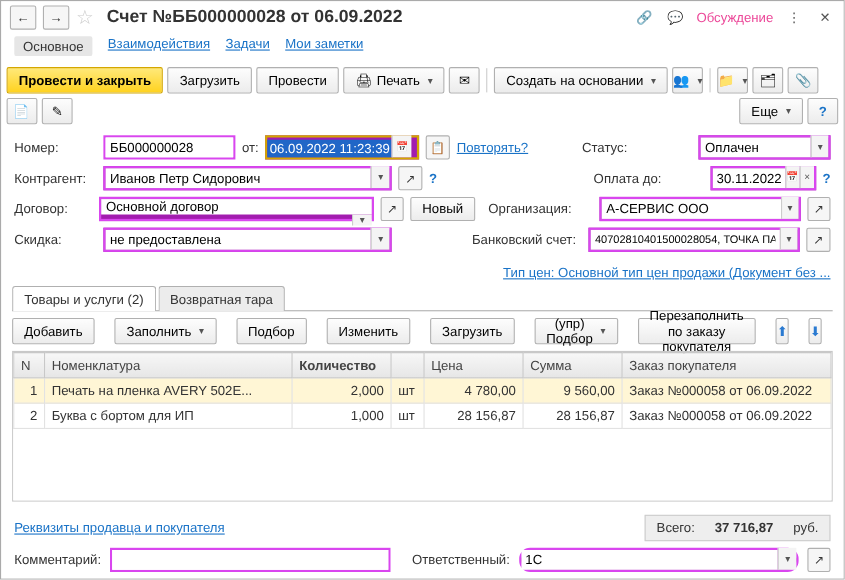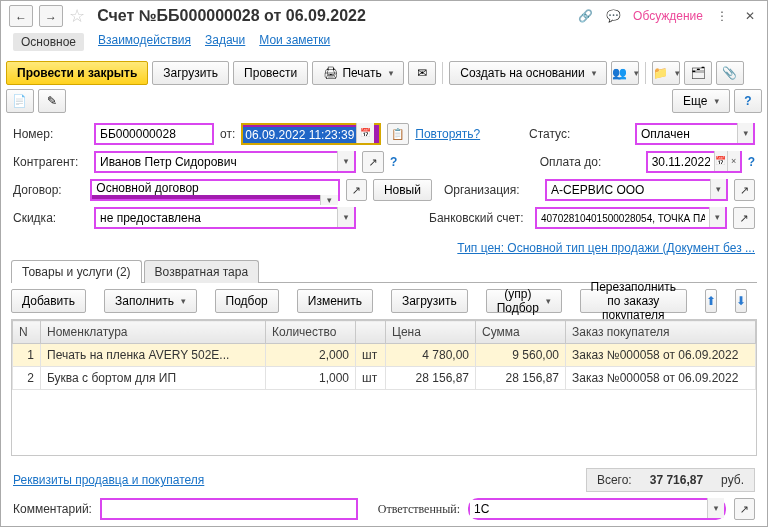--- a/index.html
+++ b/index.html
@@ -208,21 +208,21 @@
     <div class="spacer"></div>
     <button class="btn dd">Еще</button>
   </div>
 
   <div class="table-wrap">
     <table>
       <thead>
           <tr>
         <th style="width:28px;">N</th>
         <th>Номенклатура</th>
-        <th style="width:90px;">Количество</th>
+        <th style="width:90px;font-weight:bold;">Количество</th>
         <th style="width:30px;"></th>
         <th style="width:90px;">Цена</th>
         <th style="width:90px;">Сумма</th>
         <th style="width:190px;">Заказ покупателя</th>
       </tr>
         </thead>
       <tbody>
         <tr class="selected">
           <td class="num-col">1</td>
           <td>Печать на пленка AVERY 502E...</td>
@@ -254,21 +254,21 @@
         <span>Всего:</span>
         <span style="font-weight:bold;">37 716,87</span>
         <span>руб.</span>
       </div>
     </div>
     <div class="comment-row">
       <span>Комментарий:</span>
       <div class="field" style="width:270px;">
           <input style="">
         </div>
-      <span style="margin-left:12px;font-family:Liberation Serif, serif;">Ответственный:</span>
+      <span style="margin-left:12px;">Ответственный:</span>
       <div class="field sel" style="width:270px;border-radius:10px;">
           <input value="1С" style="">
           <div class="mini-btn">▾</div>
         </div>
       <span class="ext-btn">↗</span>
     </div>
   </div>
 </div>
 
 </body></html>

